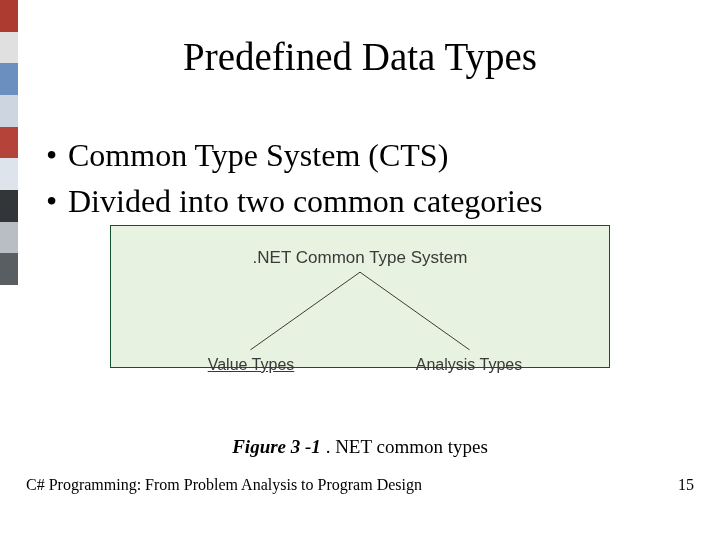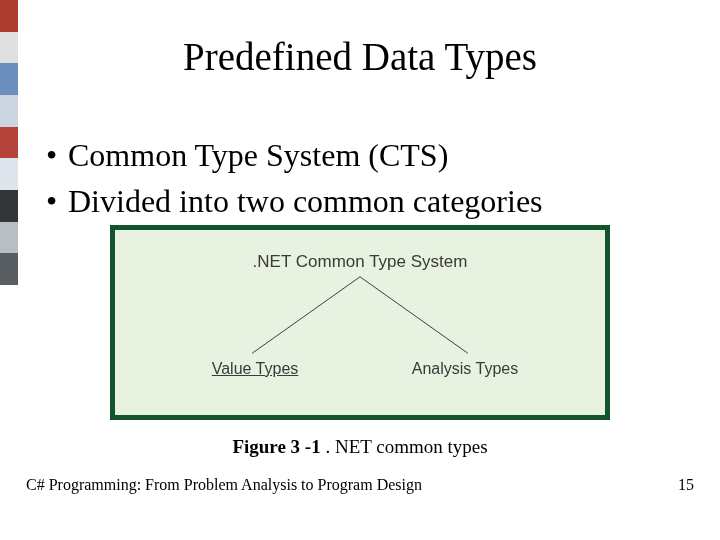--- a/index.html
+++ b/index.html
@@ -48,23 +48,23 @@
   }
   .bullets .item { display: flex; align-items: baseline; }
   .bullets .dot { width: 22px; }
   .bullets .dot::before { content: "•"; }
 
   .diagram {
     position: absolute;
     top: 225px;
     left: 110px;
     width: 500px;
-    height: 195px;
+    height: 143px;
     background: #e8f2e0;
-    border: 5px solid #14532d;
+    border: 1px solid #14532d;
   }
   .diagram .root {
     position: absolute;
     top: 22px;
     left: 0;
     width: 100%;
     text-align: center;
     font-family: Arial, Helvetica, sans-serif;
     font-size: 17px;
     color: #3a3a3a;
@@ -89,21 +89,21 @@
   .diagram .leaf.right { right: 60px; }
 
   .caption {
     position: absolute;
     top: 436px;
     left: 0;
     width: 100%;
     text-align: center;
     font-size: 19px;
   }
-  .caption .bold { font-weight: bold; }
+  .caption .bold { font-weight: bold; font-style: italic; }
 
   .footer {
     position: absolute;
     bottom: 46px;
     left: 26px;
     right: 26px;
     display: flex;
     justify-content: space-between;
     font-size: 16px;
   }

